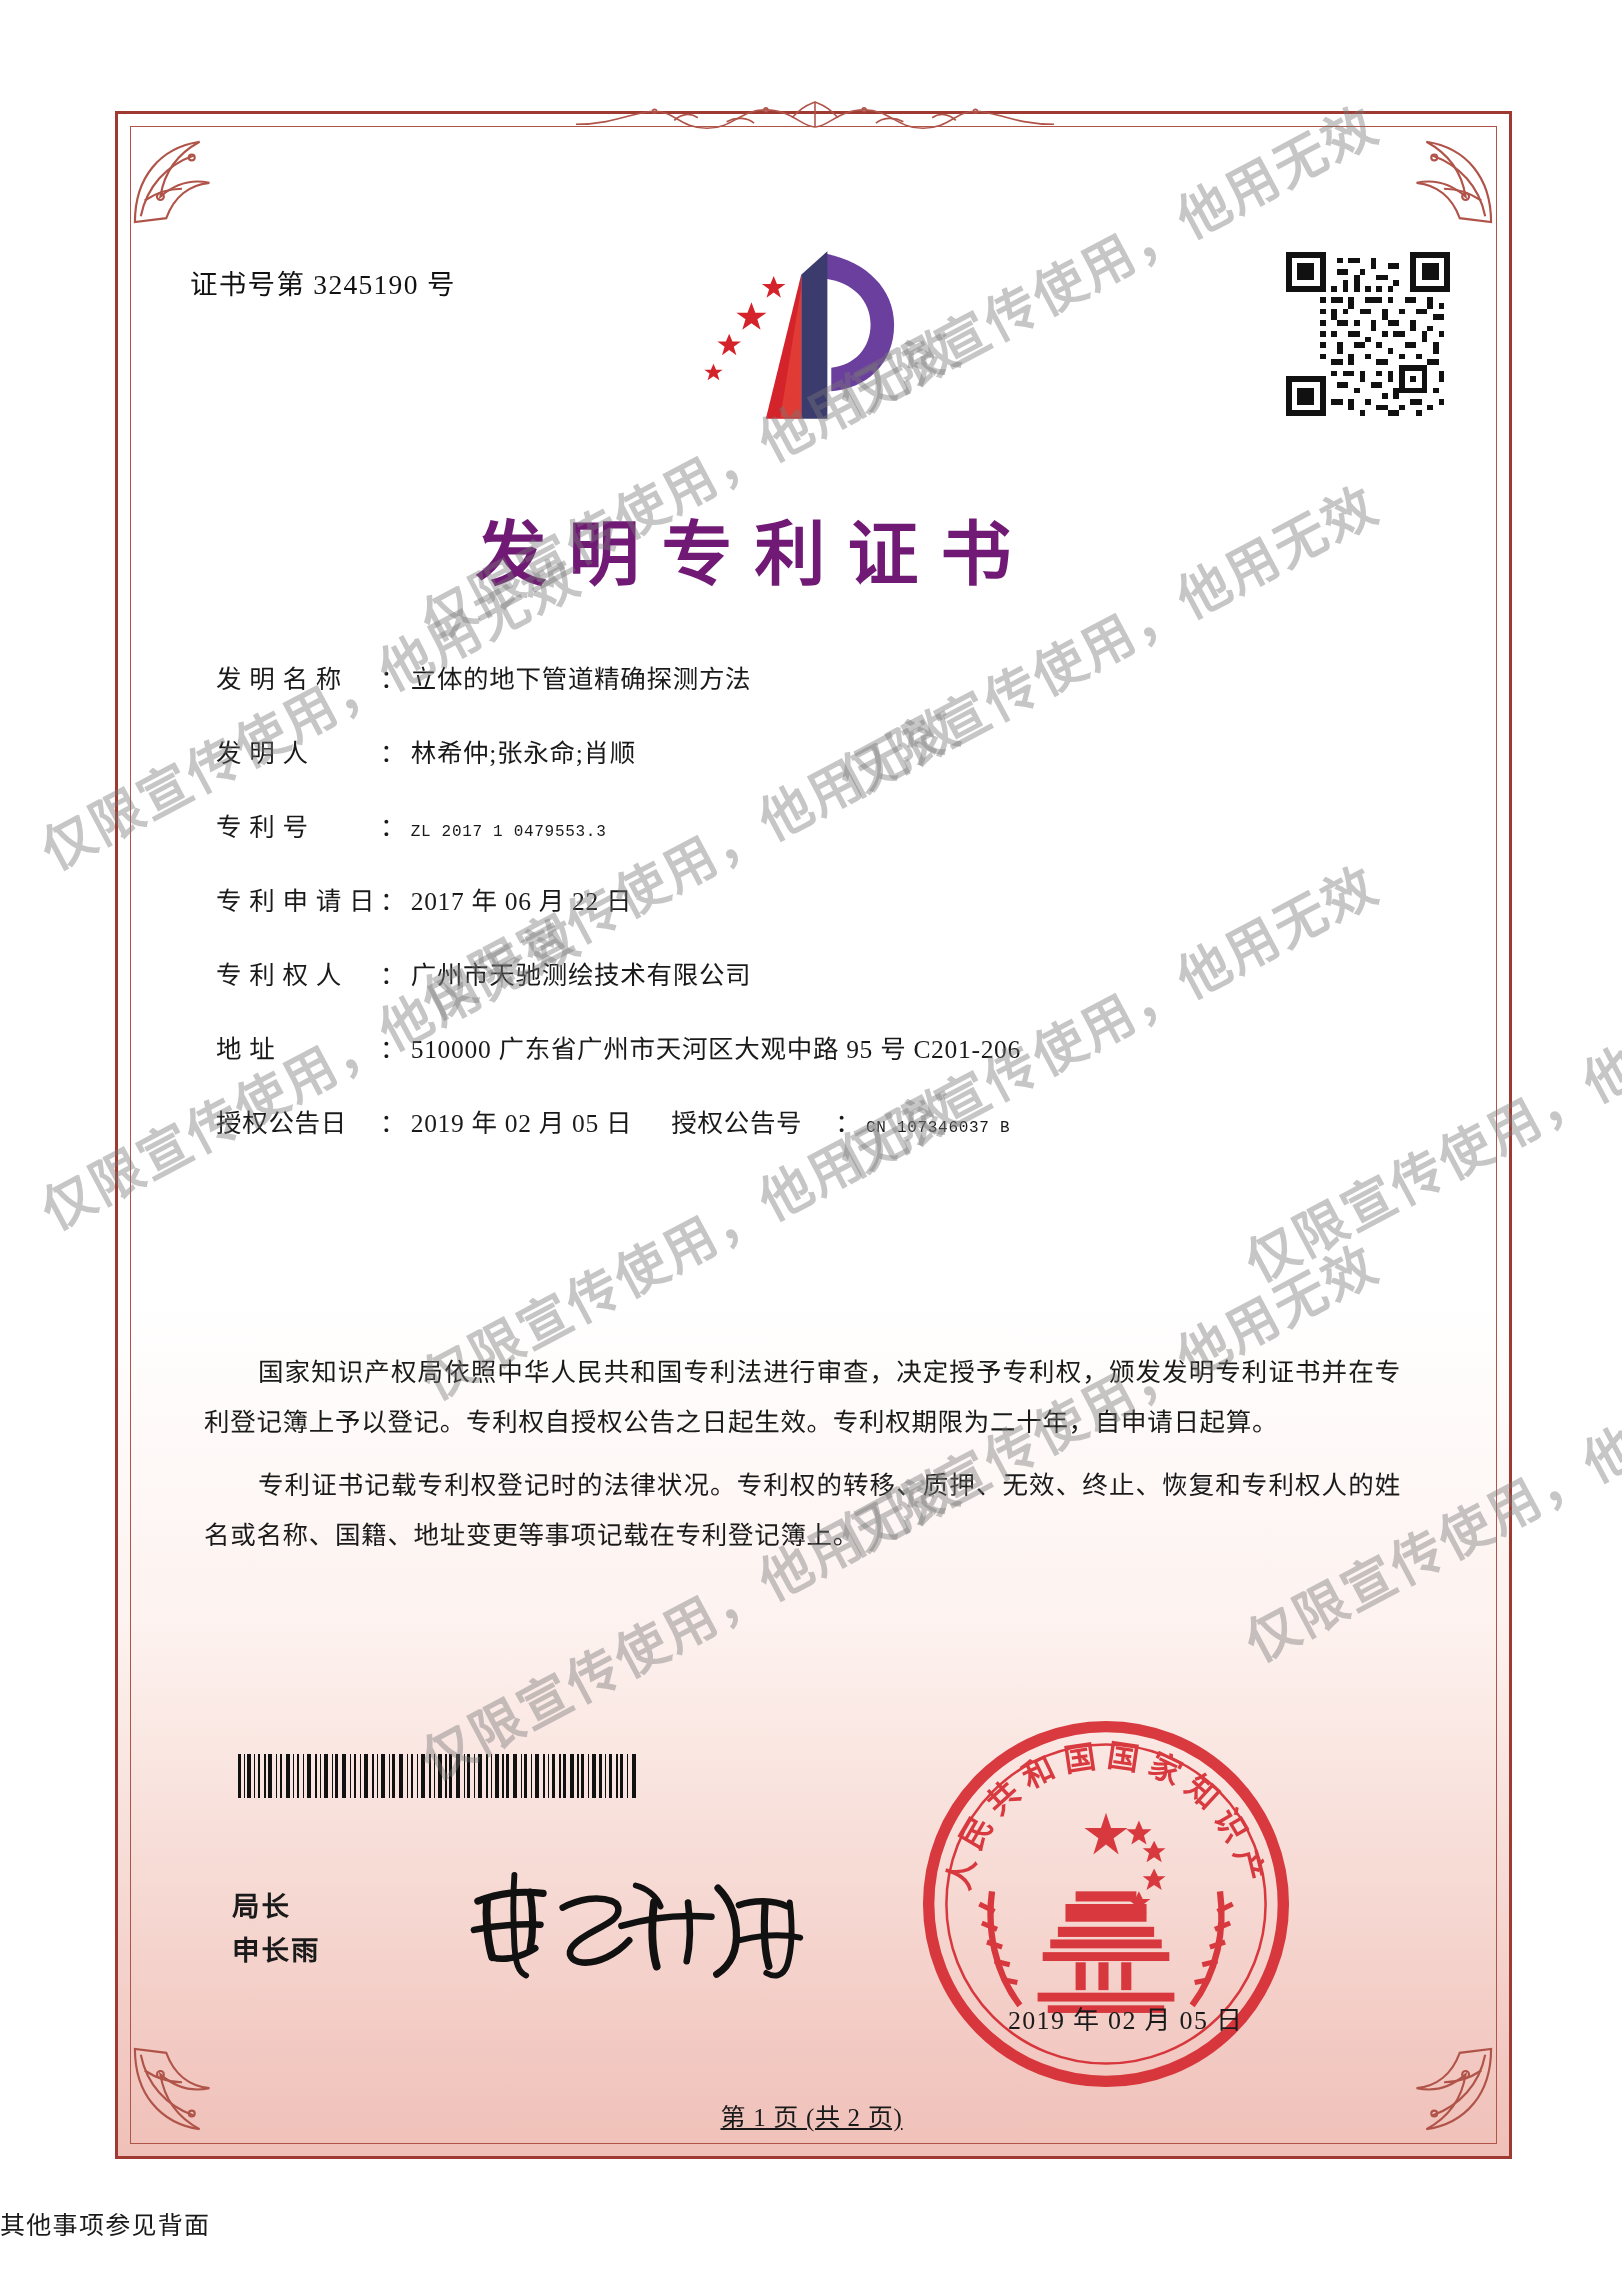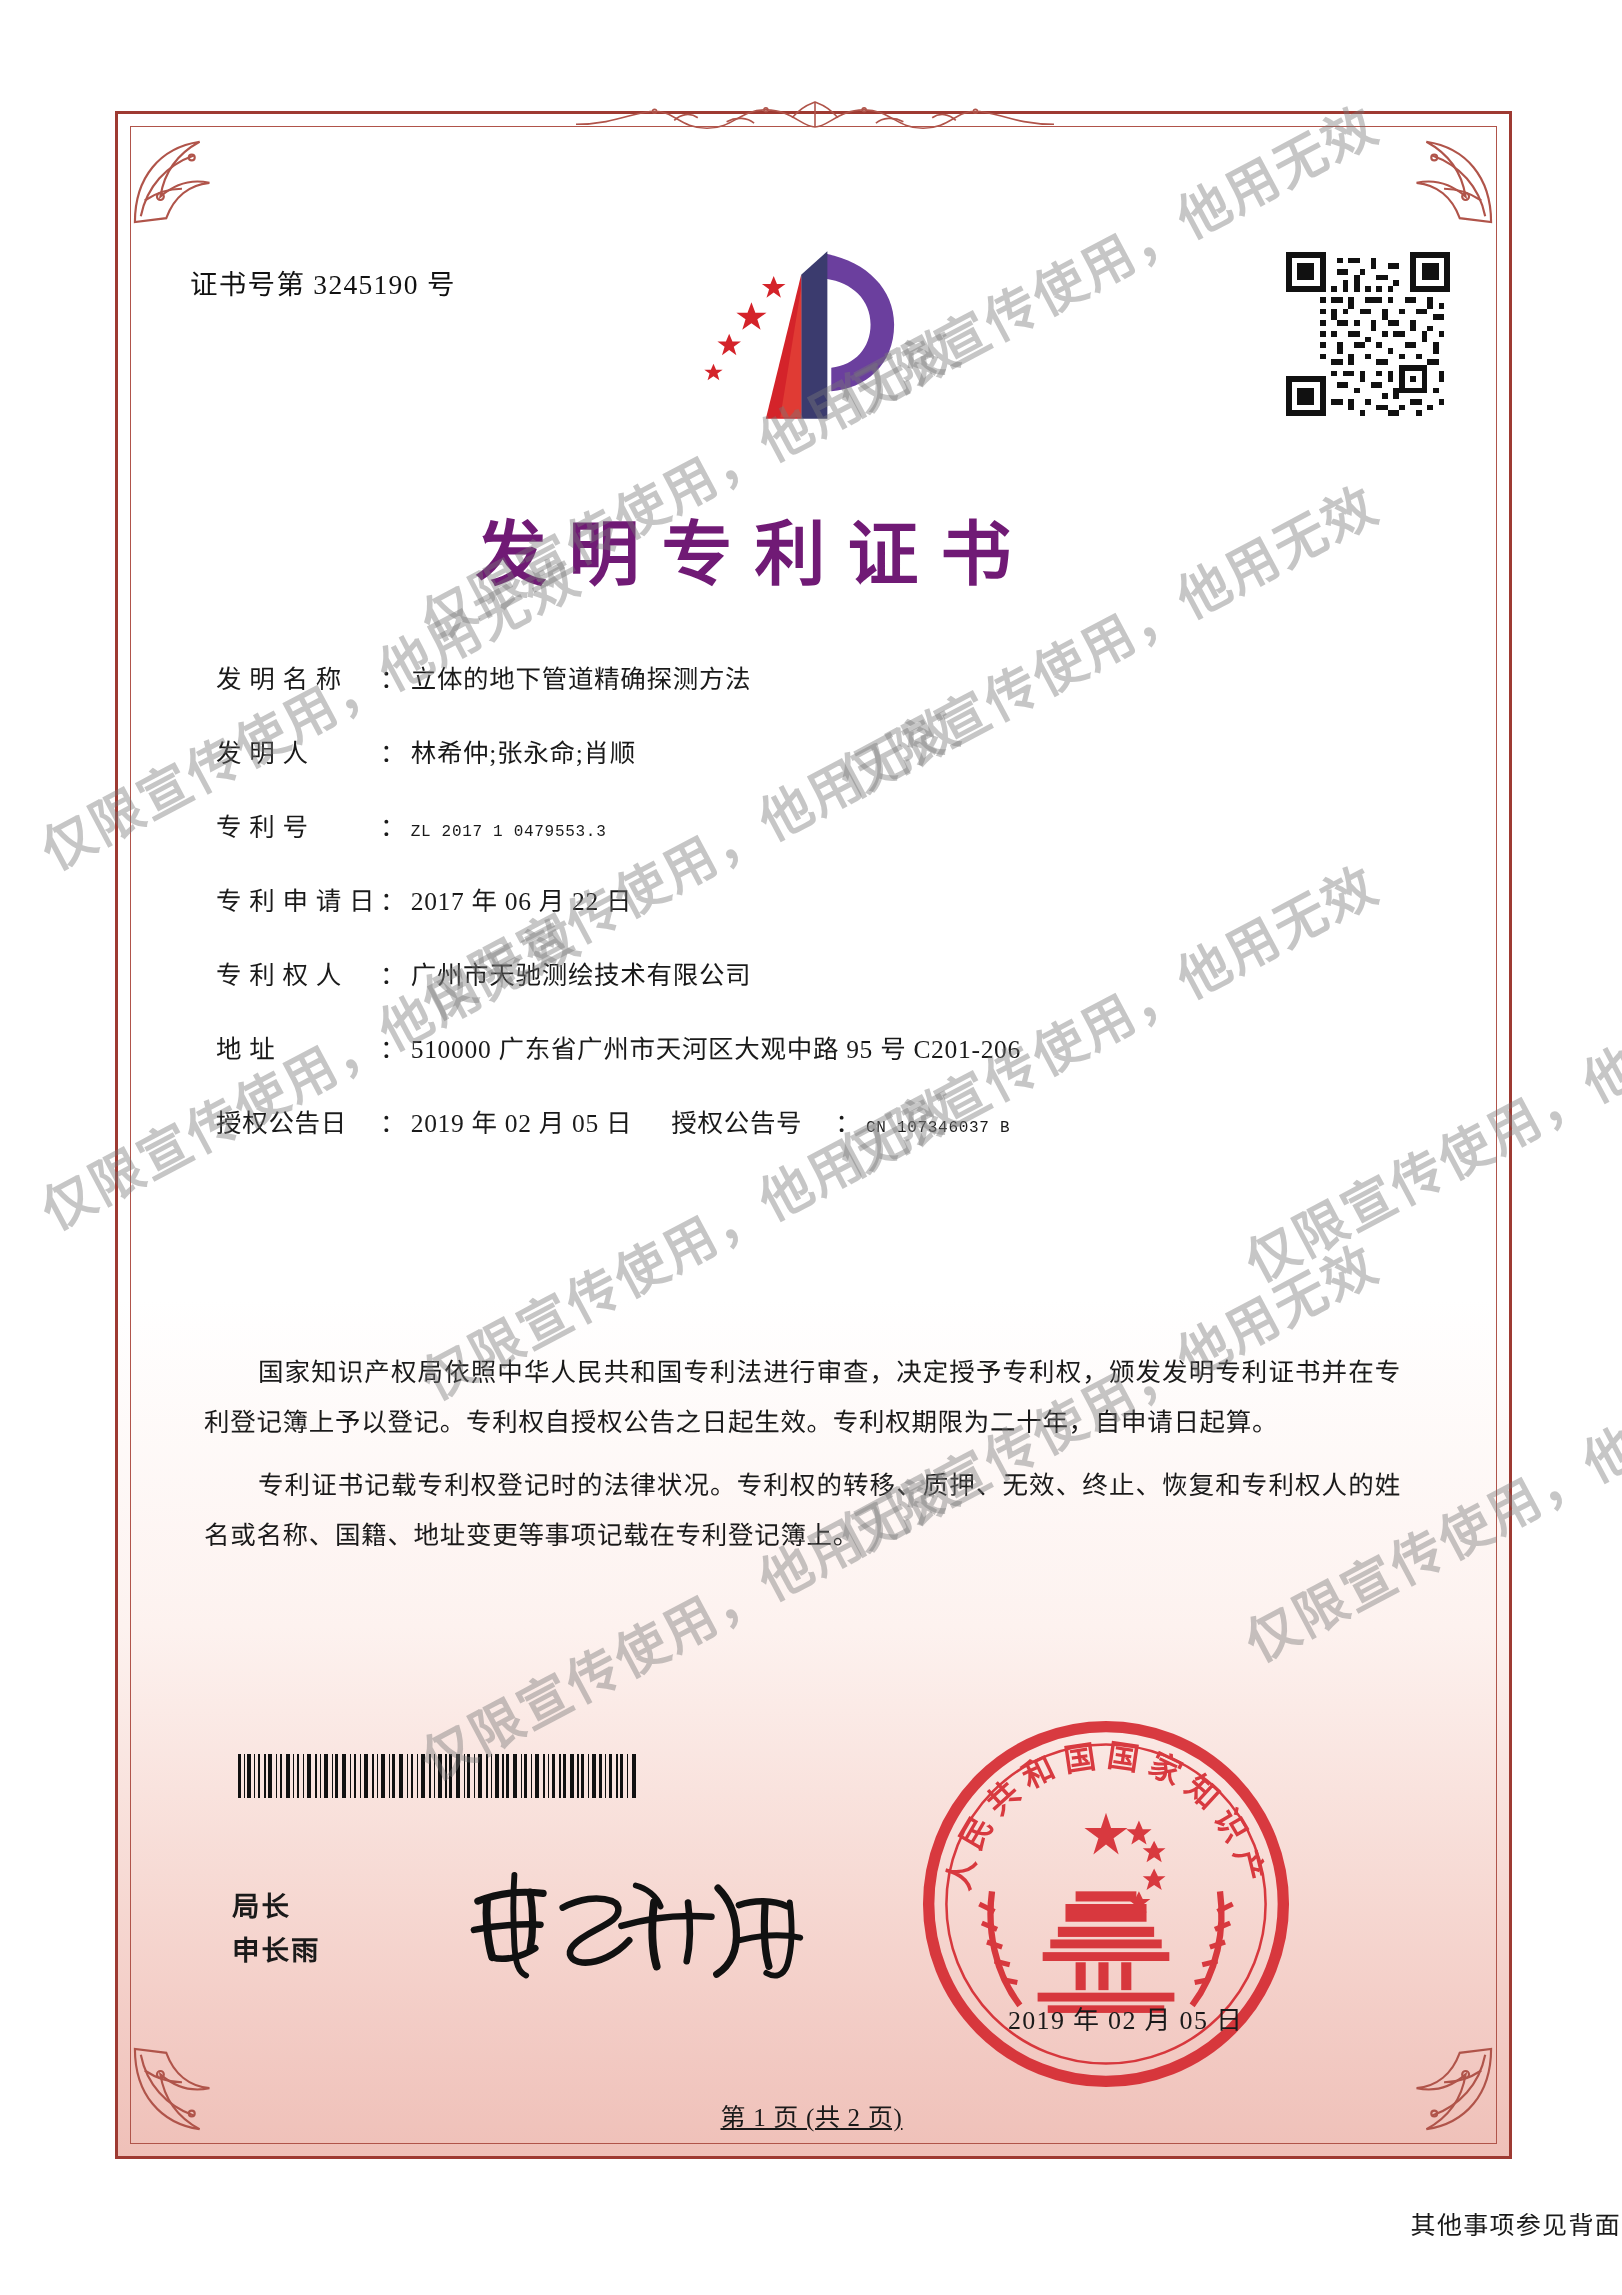--- a/index.html
+++ b/index.html
@@ -235,21 +235,21 @@
     text-align: center;
     font-size: 25px;
     letter-spacing: 0.7px;
     text-decoration: underline;
   }
   .footer-note {
     position: absolute;
     left: 0;
     top: 2205px;
     width: 1621px;
-    text-align: right;
+    text-align: left;
     font-size: 25px;
     letter-spacing: 1.3px;
   }
 
   
   .watermarks {
     position: absolute;
     left: 0; top: 0;
     width: 1623px;
     height: 2295px;

